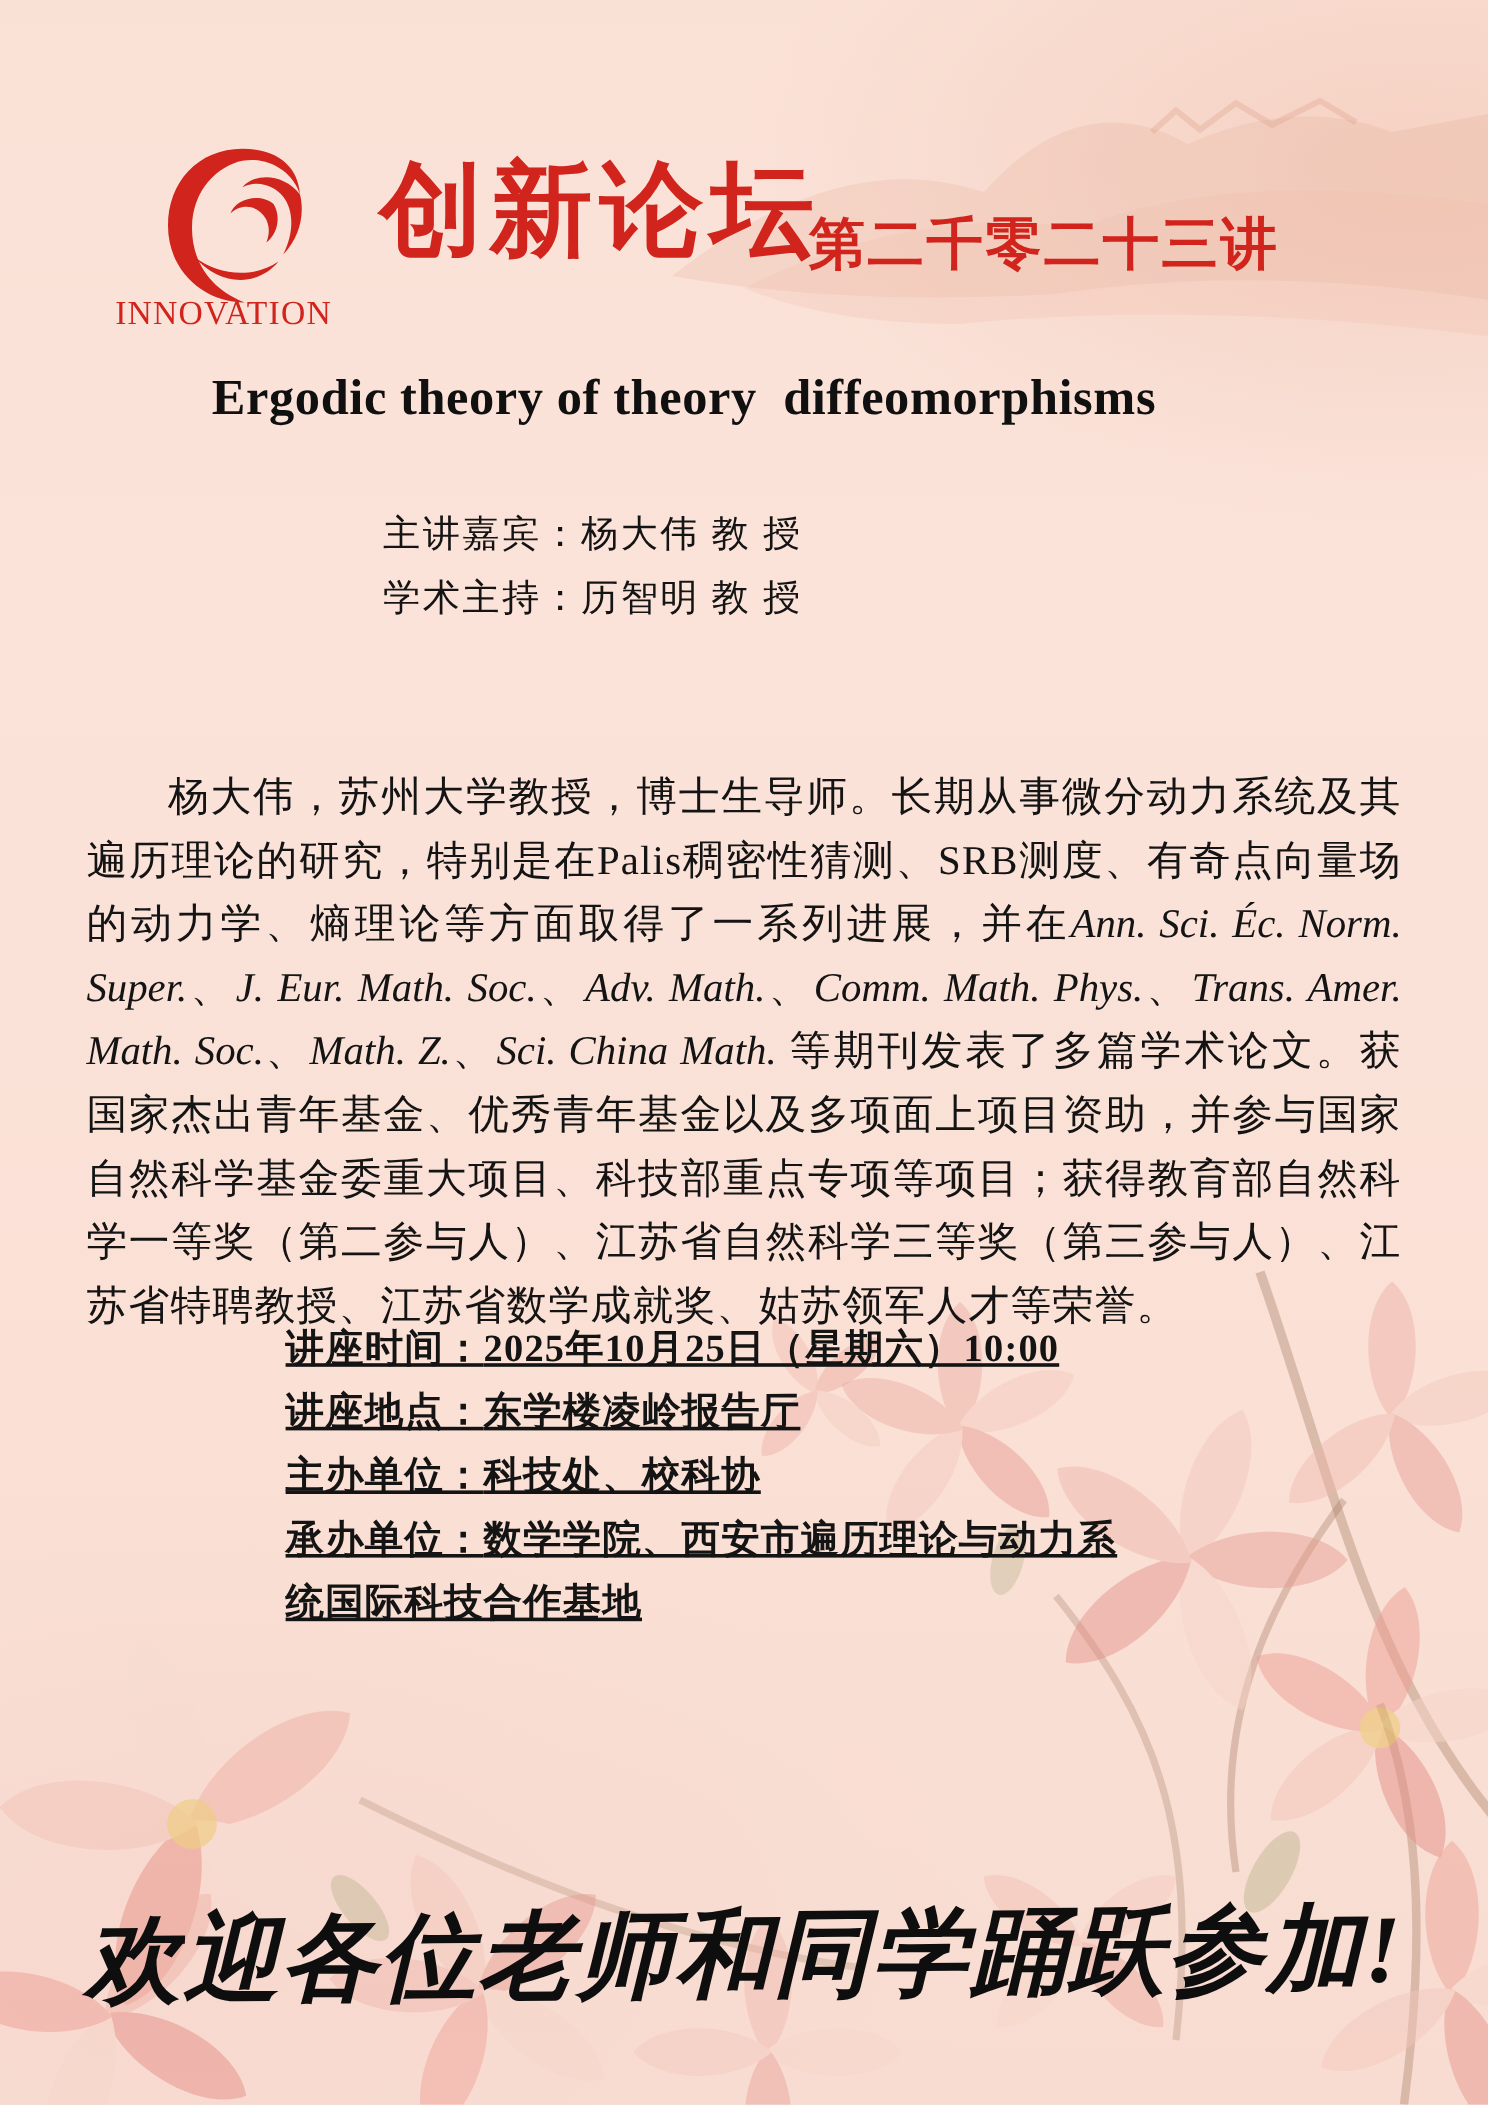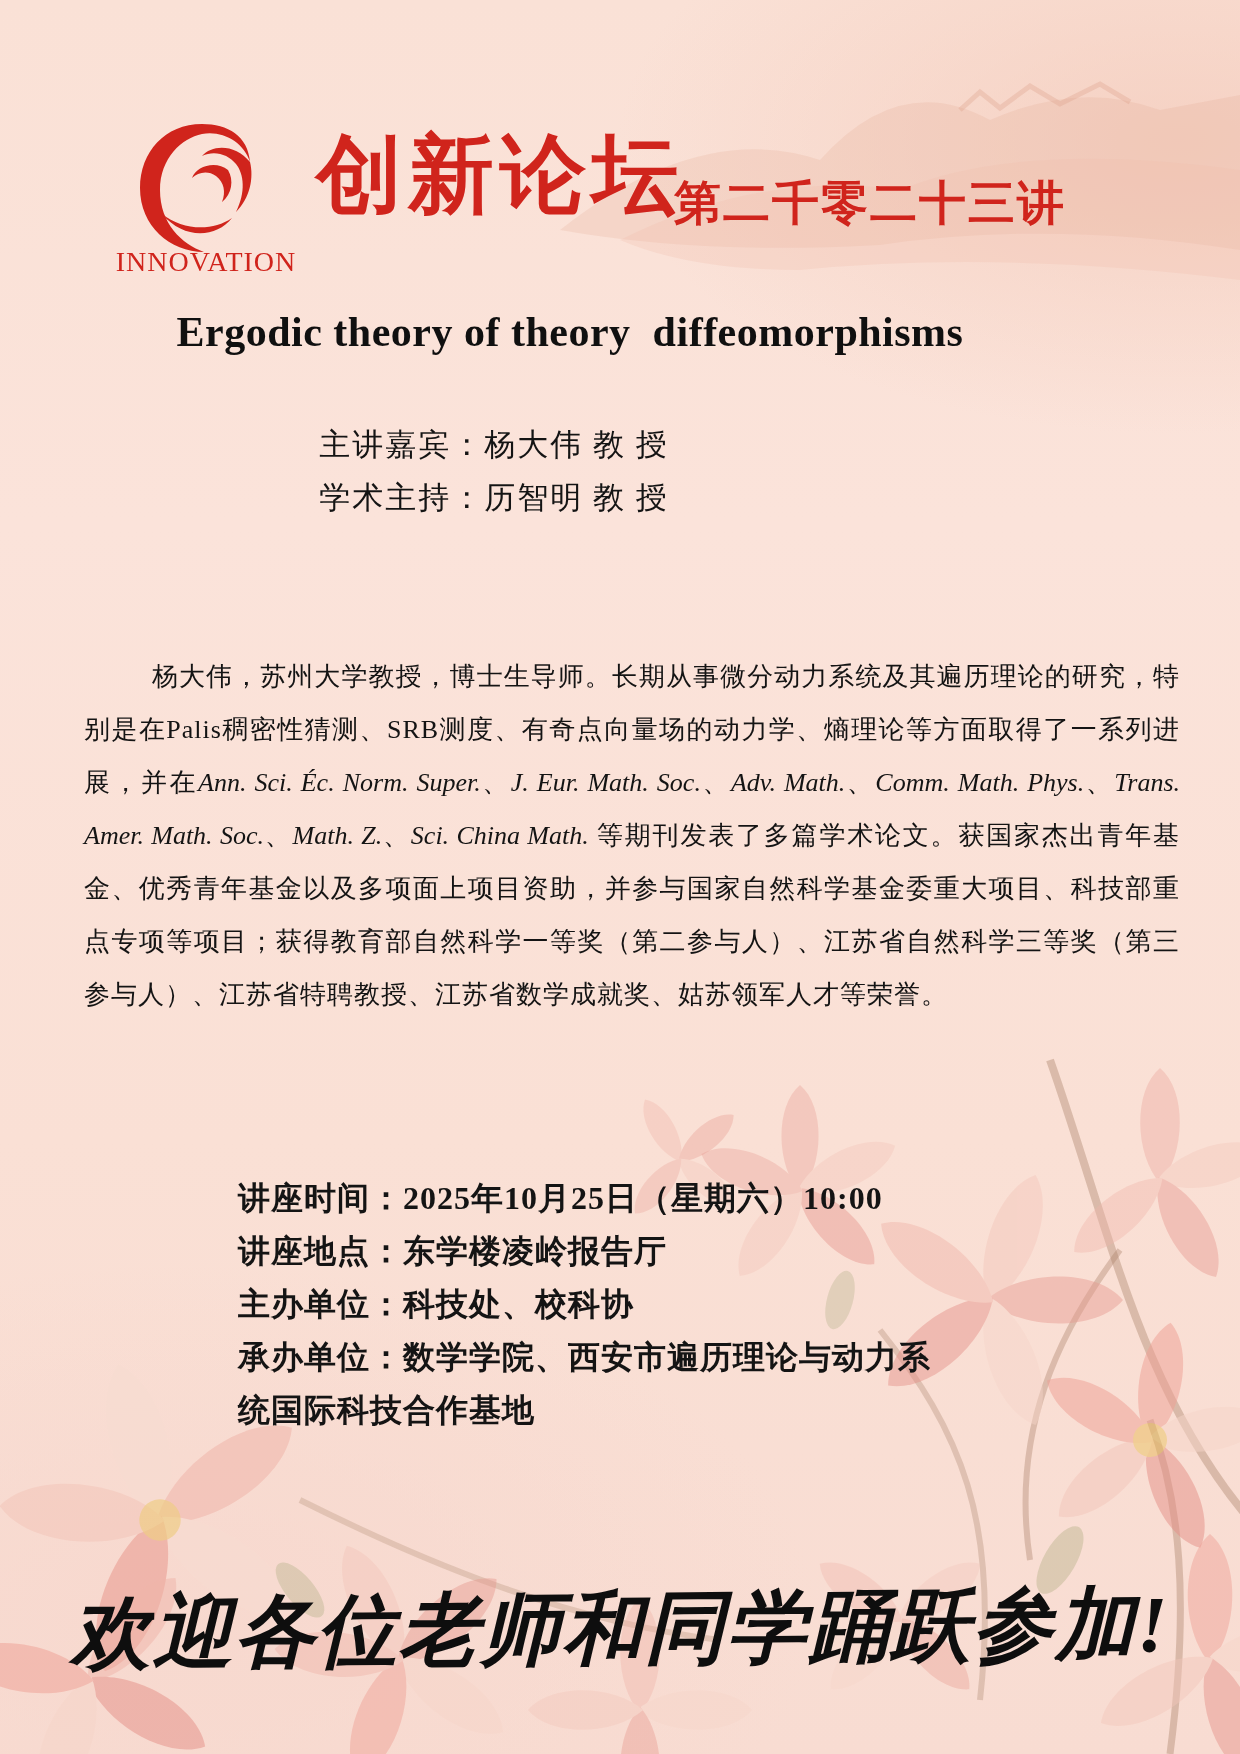--- a/index.html
+++ b/index.html
@@ -9,21 +9,21 @@
       radial-gradient(ellipse 900px 500px at 15% 92%, rgba(247,216,206,.9), rgba(247,216,206,0) 70%),
       radial-gradient(ellipse 800px 420px at 95% 8%, rgba(244,205,190,.8), rgba(244,205,190,0) 70%),
       linear-gradient(180deg,#fae1d6 0%,#fbe3da 30%,#fae0d5 65%,#f8dcd2 100%);
     font-family:"Liberation Serif", serif;color:#141414;
   }
   .bg-decor{position:absolute;inset:0;z-index:0;}
   .content{position:absolute;inset:0;z-index:1;}
 
   .logo-icon{position:absolute;left:132px;top:118px;}
   .logo-text{
-    position:absolute;left:96px;top:246px;width:220px;text-align:center;
+    position:absolute;left:96px;top:246px;width:220px;text-align:left;
     font-family:"Liberation Serif",serif;font-size:28px;letter-spacing:1px;color:#d0241c;
   }
   .forum-title{
     position:absolute;left:316px;top:128px;
     font-size:86px;font-weight:bold;color:#d0241c;letter-spacing:6px;line-height:1.1;
     font-family:Liberation Serif, serif;
   }
   .lecture-no{
     position:absolute;left:674px;top:172px;
     font-size:47px;font-weight:bold;color:#d0241c;letter-spacing:2px;
@@ -33,28 +33,28 @@
     position:absolute;left:40px;top:308px;width:1060px;margin:0;
     text-align:center;font-size:42px;font-weight:bold;color:#101010;
     font-family:"Liberation Serif",serif;white-space:pre-wrap;letter-spacing:.5px;
   }
   .speaker-block{
     position:absolute;left:0;top:418px;width:988px;text-align:center;
   }
   .speaker-inner{display:inline-block;text-align:left;}
   .speaker-line{font-size:31px;line-height:53px;letter-spacing:2px;}
   .bio{
-    position:absolute;left:72px;top:638px;width:1096px;margin:12px;
-    font-size:26px;line-height:53px;text-align:justify;text-justify:inter-ideograph;
+    position:absolute;left:72px;top:638px;width:1096px;margin:0;
+    font-size:34px;line-height:53px;text-align:justify;text-justify:inter-ideograph;
     text-indent:68px;letter-spacing:1px;
   }
   .it{font-style:italic;font-family:"Liberation Serif",serif;letter-spacing:0;}
   .details{
-    position:absolute;left:238px;top:1172px;width:716px;
-    font-size:32px;font-weight:bold;line-height:53px;letter-spacing:1px;
+    position:absolute;left:238px;top:1097px;width:716px;
+    font-size:32px;font-weight:bold;line-height:53px;letter-spacing:1px;text-decoration:underline;
   }
   .footer-call{
     position:absolute;left:0;top:1576px;width:1240px;text-align:center;
     font-size:80px;font-weight:bold;font-style:italic;color:#0e0e0e;
     letter-spacing:2px;transform:rotate(-.5deg);
     font-family:"Liberation Serif",serif;
   }
 </style>
 </head>
 <body>

